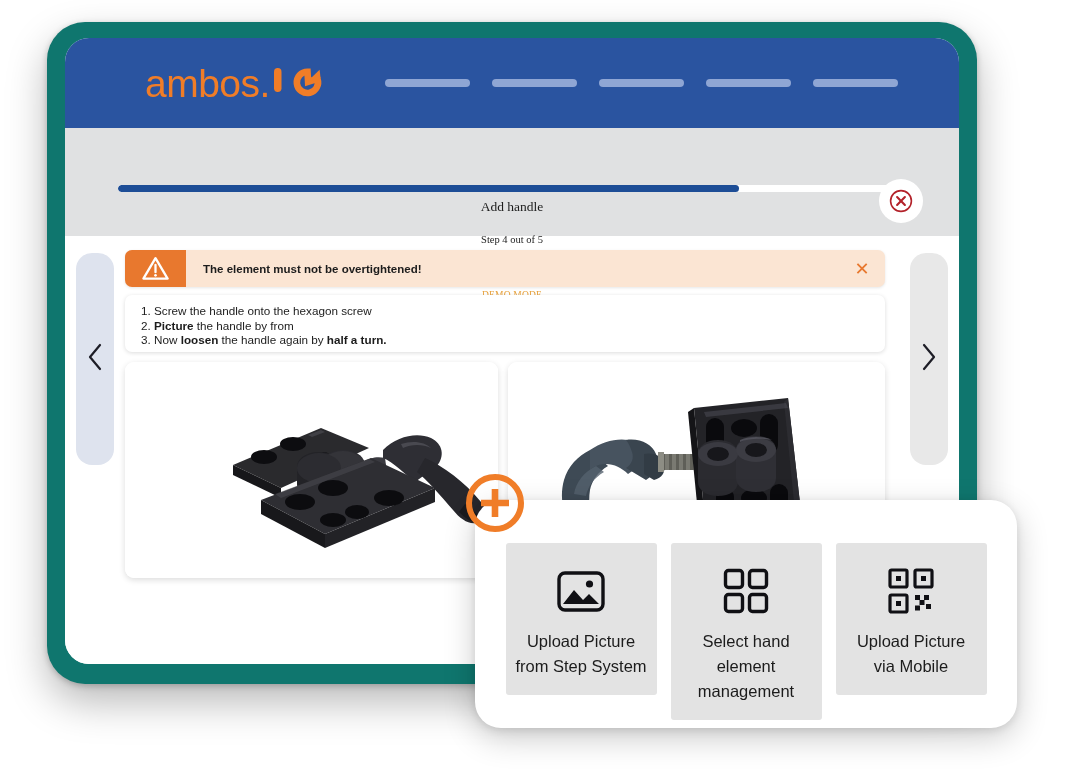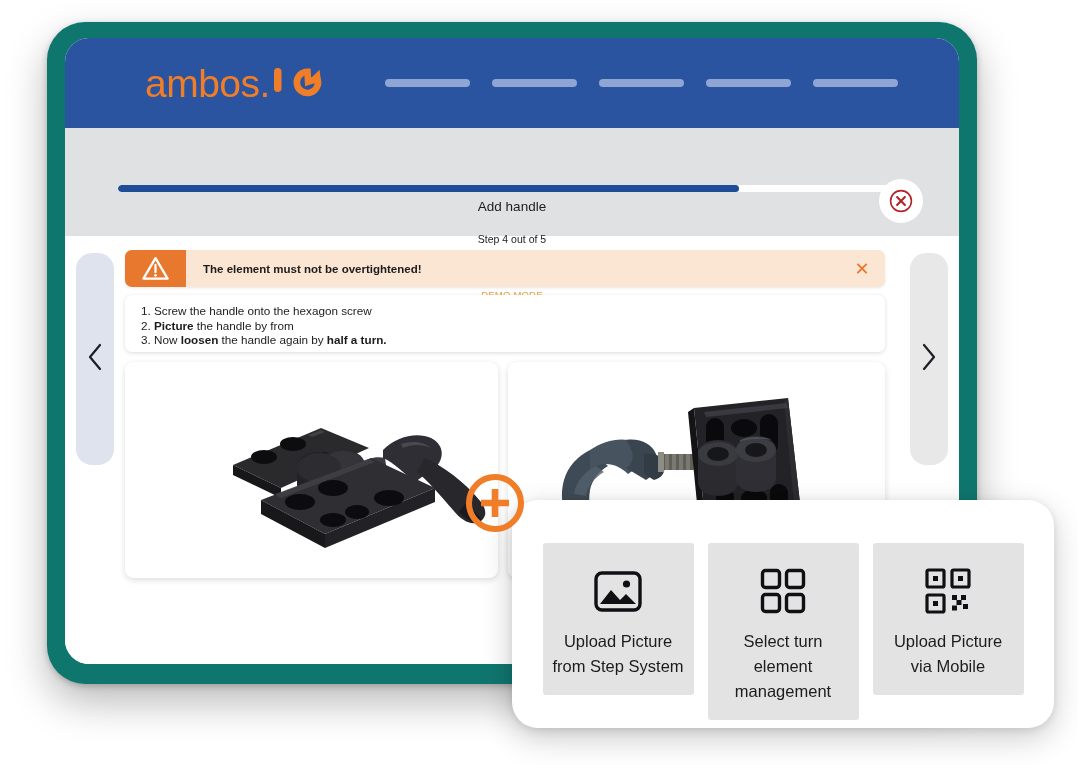--- a/index.html
+++ b/index.html
@@ -80,20 +80,21 @@
     height: 536px;
     background: #ffffff;
   }
 
   
   #progress-strip {
     position: relative;
     height: 108px;
     background: #e0e1e2;
     padding-top: 23px;
+    font-family: Liberation Serif, serif;
   }
   #progress-track {
     position: absolute;
     left: 53px;
     top: 57px;
     width: 776px;
     height: 7px;
     background: #ffffff;
     border-radius: 4px;
     overflow: hidden;
@@ -239,21 +240,21 @@
     top: 472px;
     width: 62px;
     height: 62px;
     cursor: pointer;
     z-index: 30;
   }
 
   
   #upload-options-popup {
     position: absolute;
-    left: 512px;
+    left: 475px;
     top: 500px;
     width: 542px;
     height: 228px;
     background: #ffffff;
     border-radius: 26px;
     box-shadow: 0 10px 32px rgba(0,0,0,0.20), 0 2px 8px rgba(0,0,0,0.10);
     z-index: 25;
     display: flex;
     align-items: flex-start;
     justify-content: center;
@@ -489,21 +490,21 @@
     <div class="upload-option-card">
       <div class="upload-option-icon">
         <svg width="46" height="46" viewBox="0 0 46 46">
           <rect x="2.5" y="2.5" width="17" height="17" rx="3" fill="none" stroke="#101014" stroke-width="3.4"></rect>
           <rect x="26.5" y="2.5" width="17" height="17" rx="3" fill="none" stroke="#101014" stroke-width="3.4"></rect>
           <rect x="2.5" y="26.5" width="17" height="17" rx="3" fill="none" stroke="#101014" stroke-width="3.4"></rect>
           <rect x="26.5" y="26.5" width="17" height="17" rx="3" fill="none" stroke="#101014" stroke-width="3.4"></rect>
         </svg>
       </div>
       <div class="upload-option-label">
-        <div>Select turn</div>
+        <div>Select hand</div>
         <div>element</div>
         <div>management</div>
       </div>
     </div>
 
     <div class="upload-option-card">
       <div class="upload-option-icon">
         <svg width="46" height="46" viewBox="0 0 46 46">
           <rect x="2" y="2" width="17" height="17" rx="1.5" fill="none" stroke="#101014" stroke-width="3.2"></rect>
           <rect x="8" y="8" width="5" height="5" fill="#101014"></rect>

